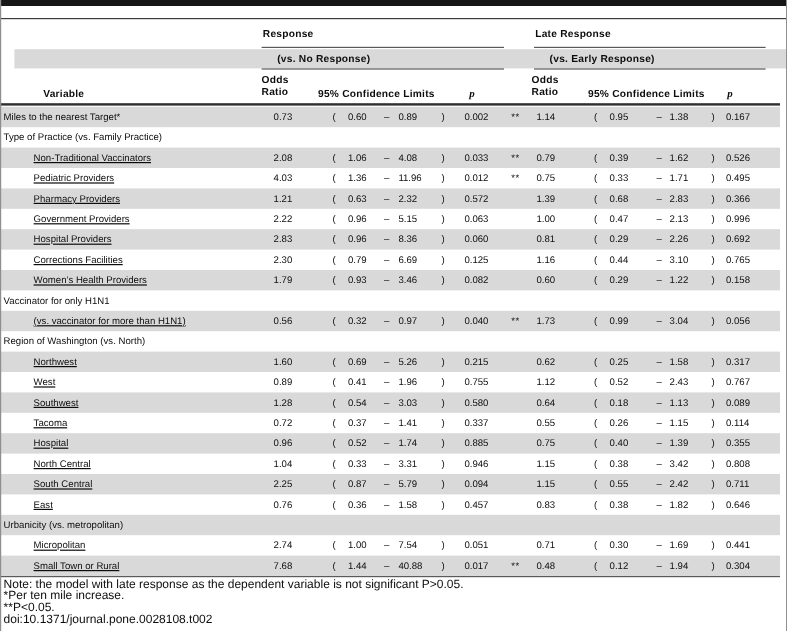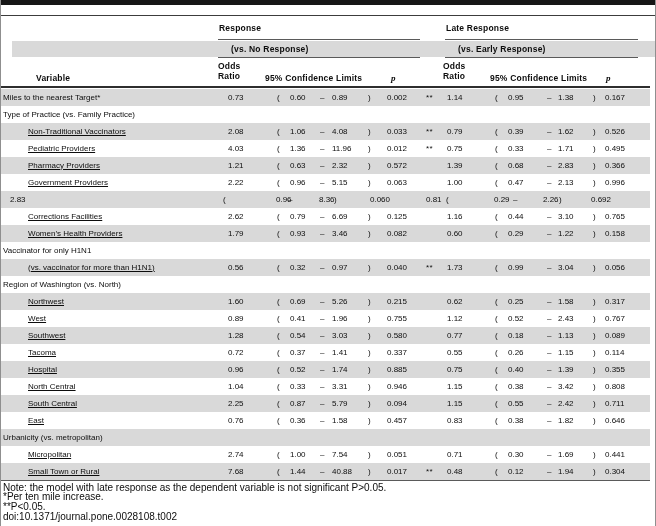--- a/index.html
+++ b/index.html
@@ -200,39 +200,40 @@
     <span class="cell sg1"></span>
     <span class="cell or2c">1.00</span>
     <span class="cell po2">(</span>
     <span class="cell lo2">0.47</span>
     <span class="cell da2">–</span>
     <span class="cell hi2">2.13</span>
     <span class="cell pc2">)</span>
     <span class="cell p2c">0.996</span>
   </div>
       <div class="row shade">
+    <span class="cell lab ind">Hospital Providers</span>
     <span class="cell or1c">2.83</span>
     <span class="cell po1">(</span>
     <span class="cell lo1">0.96</span>
     <span class="cell da1">–</span>
     <span class="cell hi1">8.36</span>
     <span class="cell pc1">)</span>
     <span class="cell p1c">0.060</span>
     <span class="cell sg1"></span>
     <span class="cell or2c">0.81</span>
     <span class="cell po2">(</span>
     <span class="cell lo2">0.29</span>
     <span class="cell da2">–</span>
     <span class="cell hi2">2.26</span>
     <span class="cell pc2">)</span>
     <span class="cell p2c">0.692</span>
   </div>
       <div class="row">
     <span class="cell lab ind">Corrections Facilities</span>
-    <span class="cell or1c">2.62</span>
+    <span class="cell or1c">2.30</span>
     <span class="cell po1">(</span>
     <span class="cell lo1">0.79</span>
     <span class="cell da1">–</span>
     <span class="cell hi1">6.69</span>
     <span class="cell pc1">)</span>
     <span class="cell p1c">0.125</span>
     <span class="cell sg1"></span>
     <span class="cell or2c">1.16</span>
     <span class="cell po2">(</span>
     <span class="cell lo2">0.44</span>
@@ -352,21 +353,21 @@
       <div class="row shade">
     <span class="cell lab ind">Southwest</span>
     <span class="cell or1c">1.28</span>
     <span class="cell po1">(</span>
     <span class="cell lo1">0.54</span>
     <span class="cell da1">–</span>
     <span class="cell hi1">3.03</span>
     <span class="cell pc1">)</span>
     <span class="cell p1c">0.580</span>
     <span class="cell sg1"></span>
-    <span class="cell or2c">0.77</span>
+    <span class="cell or2c">0.64</span>
     <span class="cell po2">(</span>
     <span class="cell lo2">0.18</span>
     <span class="cell da2">–</span>
     <span class="cell hi2">1.13</span>
     <span class="cell pc2">)</span>
     <span class="cell p2c">0.089</span>
   </div>
       <div class="row">
     <span class="cell lab ind">Tacoma</span>
     <span class="cell or1c">0.72</span>

